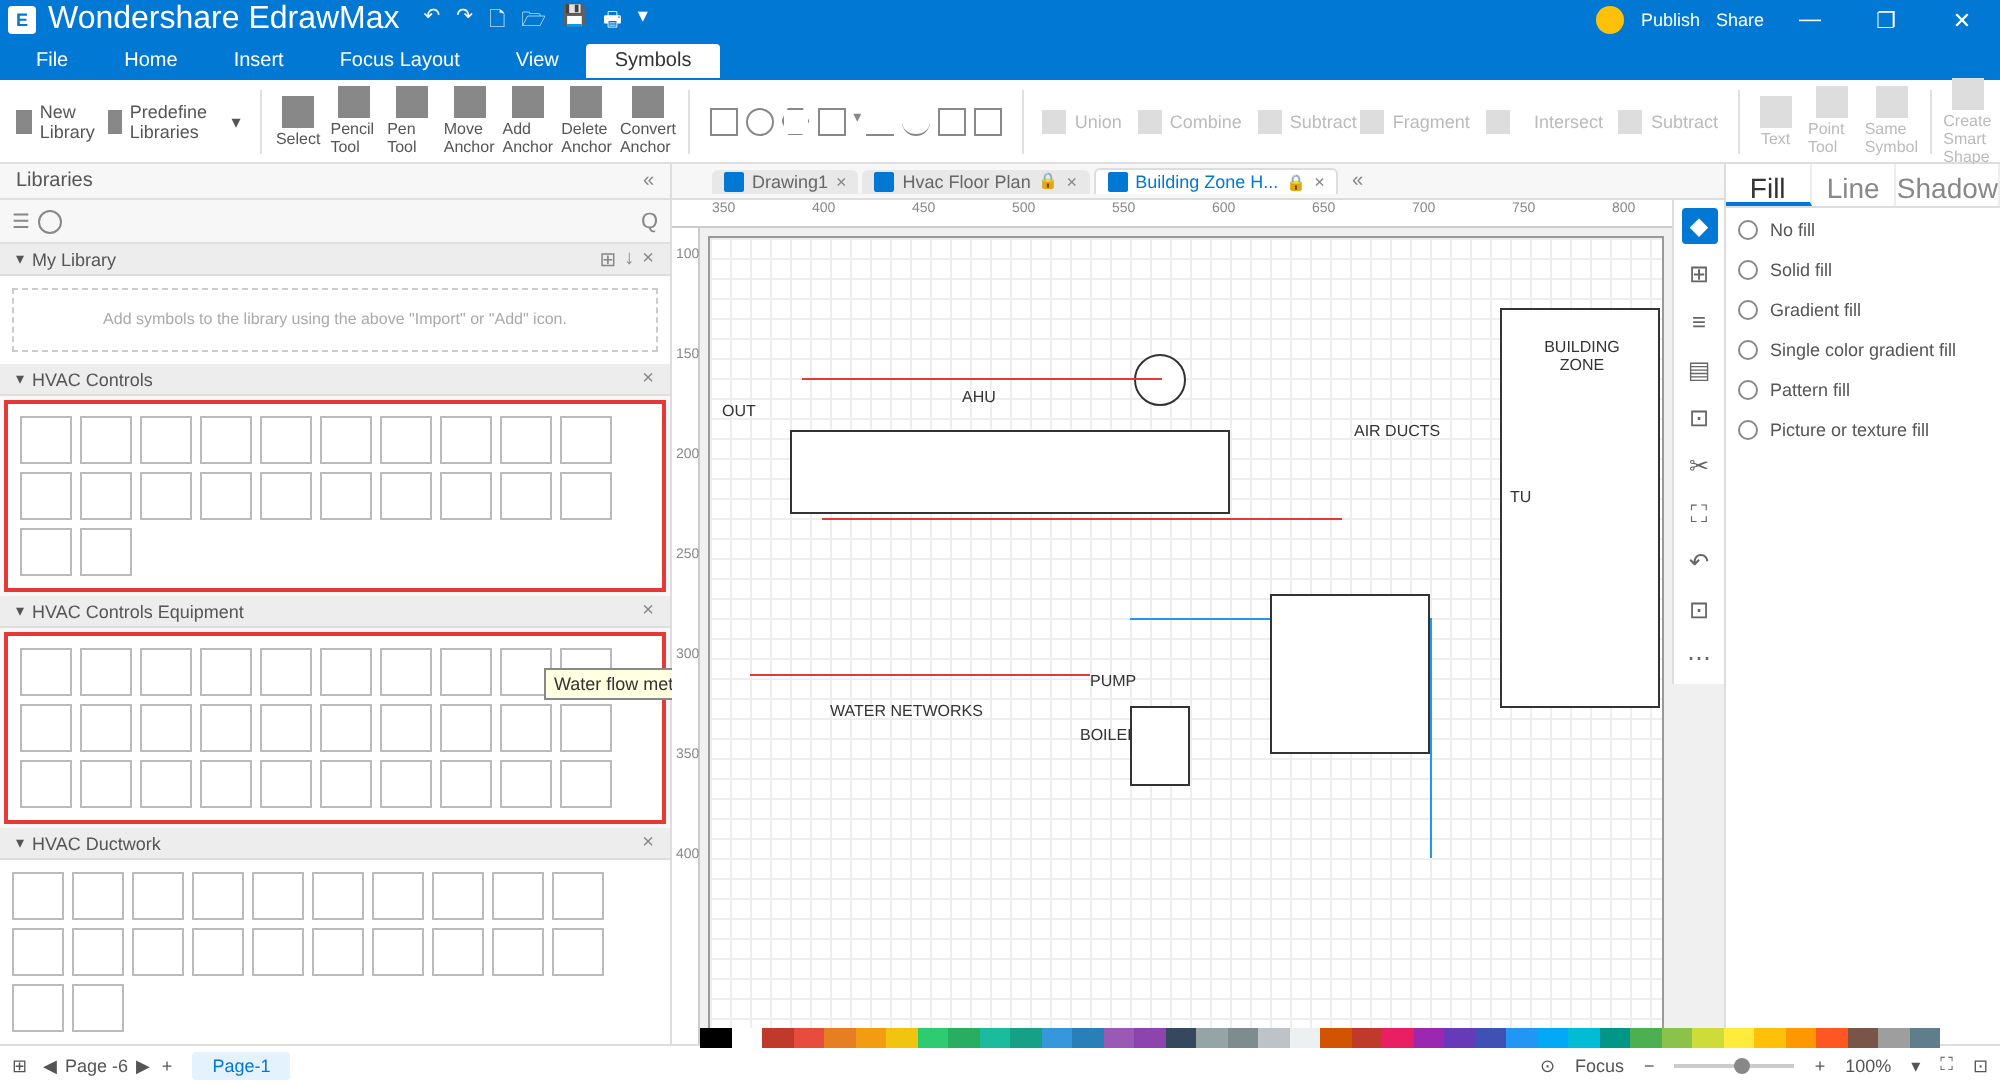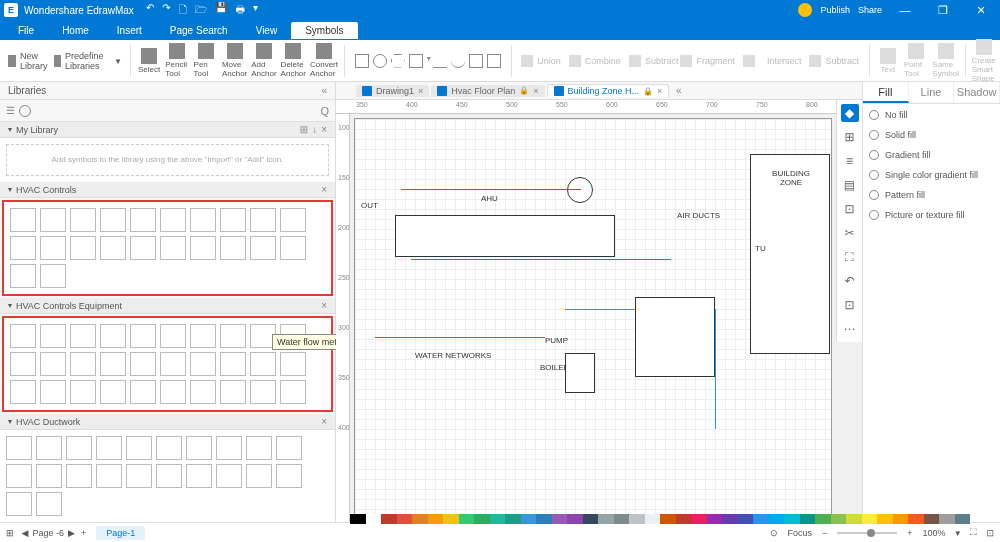--- a/index.html
+++ b/index.html
@@ -1,21 +1,21 @@
 <!DOCTYPE html>
 <html><head>
   <meta charset="utf-8">
   <style>
     * { margin: 0; padding: 0; box-sizing: border-box; font-family: 'Segoe UI', Tahoma, sans-serif; }
     body { width: 1000px; height: 542px; overflow: hidden; background: #fff; font-size: 10px; }
 
     
     .titlebar { height: 20px; background: #0078d4; display: flex; align-items: center; padding: 0 4px; color: #fff; }
     .titlebar .logo { width: 14px; height: 14px; background: #fff; border-radius: 2px; display: flex; align-items: center; justify-content: center; color: #0078d4; font-size: 9px; font-weight: bold; margin-right: 6px; }
-    .titlebar .title { font-size: 10px; }
+    .titlebar .title { font-size: 16px; }
     .titlebar .qat { display: flex; gap: 8px; margin-left: 12px; }
     .titlebar .qat span { font-size: 10px; cursor: pointer; }
     .titlebar .right { margin-left: auto; display: flex; align-items: center; gap: 8px; justify-content: flex-end; }
     .titlebar .avatar { width: 14px; height: 14px; background: #ffc107; border-radius: 50%; }
     .titlebar .wbtn { width: 30px; text-align: center; font-size: 11px; cursor: pointer; }
 
     
     .ribbon-tabs { height: 20px; background: #0078d4; display: flex; align-items: center; padding-left: 4px; }
     .ribbon-tabs .tab { padding: 3px 14px; color: #fff; font-size: 10px; cursor: pointer; }
     .ribbon-tabs .tab.active { background: #fff; color: #333; border-radius: 2px 2px 0 0; }
@@ -82,21 +82,21 @@
     .line-blue { background: #2196f3; }
 
     
     .side-toolbar { position: absolute; right: 0; top: 18px; width: 26px; background: #fff; border-left: 1px solid #ddd; display: flex; flex-direction: column; gap: 6px; padding: 4px 0; align-items: center; }
     .side-toolbar .sico { width: 18px; height: 18px; display: flex; align-items: center; justify-content: center; color: #666; cursor: pointer; font-size: 12px; }
     .side-toolbar .sico.active { background: #0078d4; color: #fff; border-radius: 2px; }
 
     
     .right-panel { width: 138px; background: #fff; border-left: 1px solid #ddd; display: flex; flex-direction: column; }
     .rp-tabs { height: 22px; display: flex; border-bottom: 1px solid #ddd; }
-    .rp-tab { flex: 1; text-align: center; font-size: 11px; padding: 4px 0; color: #888; cursor: pointer; border-right: 1px solid #eee; }
+    .rp-tab { flex: 1; text-align: center; font-size: 14px; padding: 4px 0; color: #888; cursor: pointer; border-right: 1px solid #eee; }
     .rp-tab.active { color: #333; background: #fff; border-bottom: 2px solid #0078d4; }
     .rp-body { padding: 6px; display: flex; flex-direction: column; gap: 10px; }
     .rp-option { display: flex; align-items: center; gap: 6px; font-size: 9px; color: #555; cursor: pointer; }
     .rp-option .radio { width: 10px; height: 10px; border: 1px solid #888; border-radius: 50%; }
 
     
     .colorbar { position: absolute; bottom: 18px; left: 350px; right: 30px; height: 10px; display: flex; }
     .colorbar div { flex: 1; }
 
     
@@ -128,21 +128,21 @@
     <span class="wbtn">—</span>
     <span class="wbtn">❐</span>
     <span class="wbtn">✕</span>
   </div>
 </div>
 
 <div class="ribbon-tabs">
   <div class="tab">File</div>
   <div class="tab">Home</div>
   <div class="tab">Insert</div>
-  <div class="tab">Page Search</div>
+  <div class="tab">Focus Layout</div>
   <div class="tab">View</div>
   <div class="tab active">Symbols</div>
 </div>
 
 <div class="ribbon">
   <div class="group">
     <div class="btn-h">
         <span class="ico"></span>
         <span>New Library</span>
       </div>

